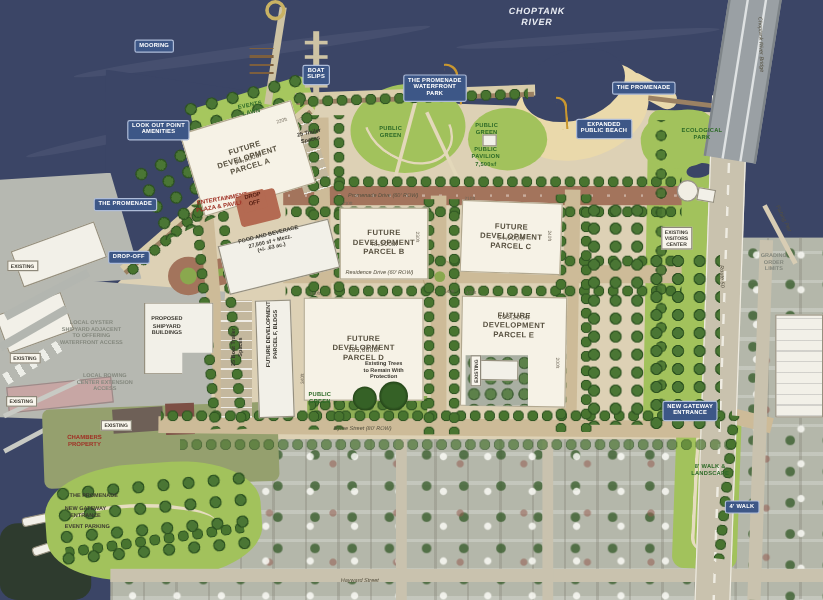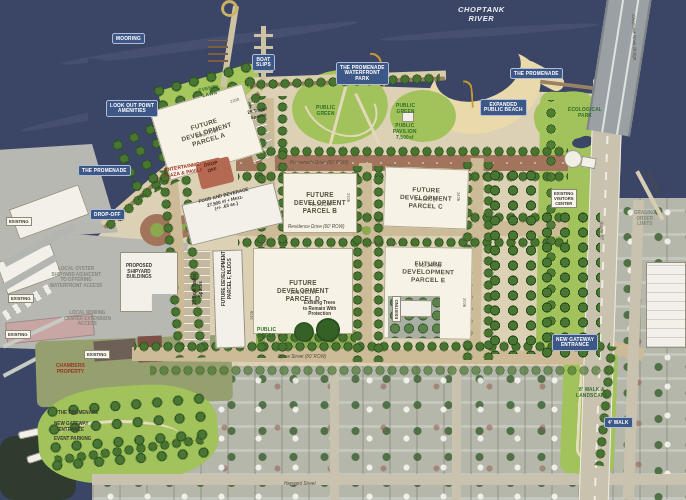--- a/index.html
+++ b/index.html
@@ -219,21 +219,21 @@
   <div class="whitebldg" style="left:120px;top:252px;width:58px;height:60px;clip-path:polygon(0 0,100% 0,100% 70%,55% 70%,55% 100%,0 100%);"></div>
   <div class="whitebldg" style="left:214px;top:250px;width:30px;height:98px;transform:rotate(-2deg);"></div>
   <div style="left:198px;top:160px;width:34px;height:26px;background:#b46a52;border-radius:3px;transform:rotate(-14deg);"></div>
   <div style="left:564px;top:150px;width:18px;height:18px;background:#f1eee4;border:0.6px solid #9a948a;border-radius:50%;"></div>
   <div class="whitebldg" style="left:581px;top:157px;width:15px;height:11px;transform:rotate(10deg);"></div>
   <div class="whitebldg" style="left:646px;top:262px;width:40px;height:86px;background-image:repeating-linear-gradient(0deg,rgba(150,150,150,.35) 0 1px,transparent 1px 9px);"></div>
   <div class="bigtree" style="left:294px;top:322px;width:20px;height:20px;"></div>
   <div class="bigtree" style="left:316px;top:318px;width:24px;height:24px;"></div>
 
   <div id="labels" style="left:0;top:0;width:686px;height:500px;">
-      <div class="lbl river" style="left: 424px; top: 5px; margin-left: 34px;">CHOPTANK
+      <div class="lbl river" style="left: 424px; top: 5px;">CHOPTANK
 RIVER</div>
       <div class="lbl tag" style="left: 112px; top: 33px;">MOORING</div>
       <div class="lbl tag" style="left: 106px; top: 100px;">LOOK OUT POINT
 AMENITIES</div>
       <div class="lbl tag" style="left: 252px; top: 54px;">BOAT
 SLIPS</div>
       <div class="lbl tag" style="left: 336px; top: 62px;">THE PROMENADE
 WATERFRONT
 PARK</div>
       <div class="lbl tag" style="left: 510px; top: 68px;">THE PROMENADE</div>

